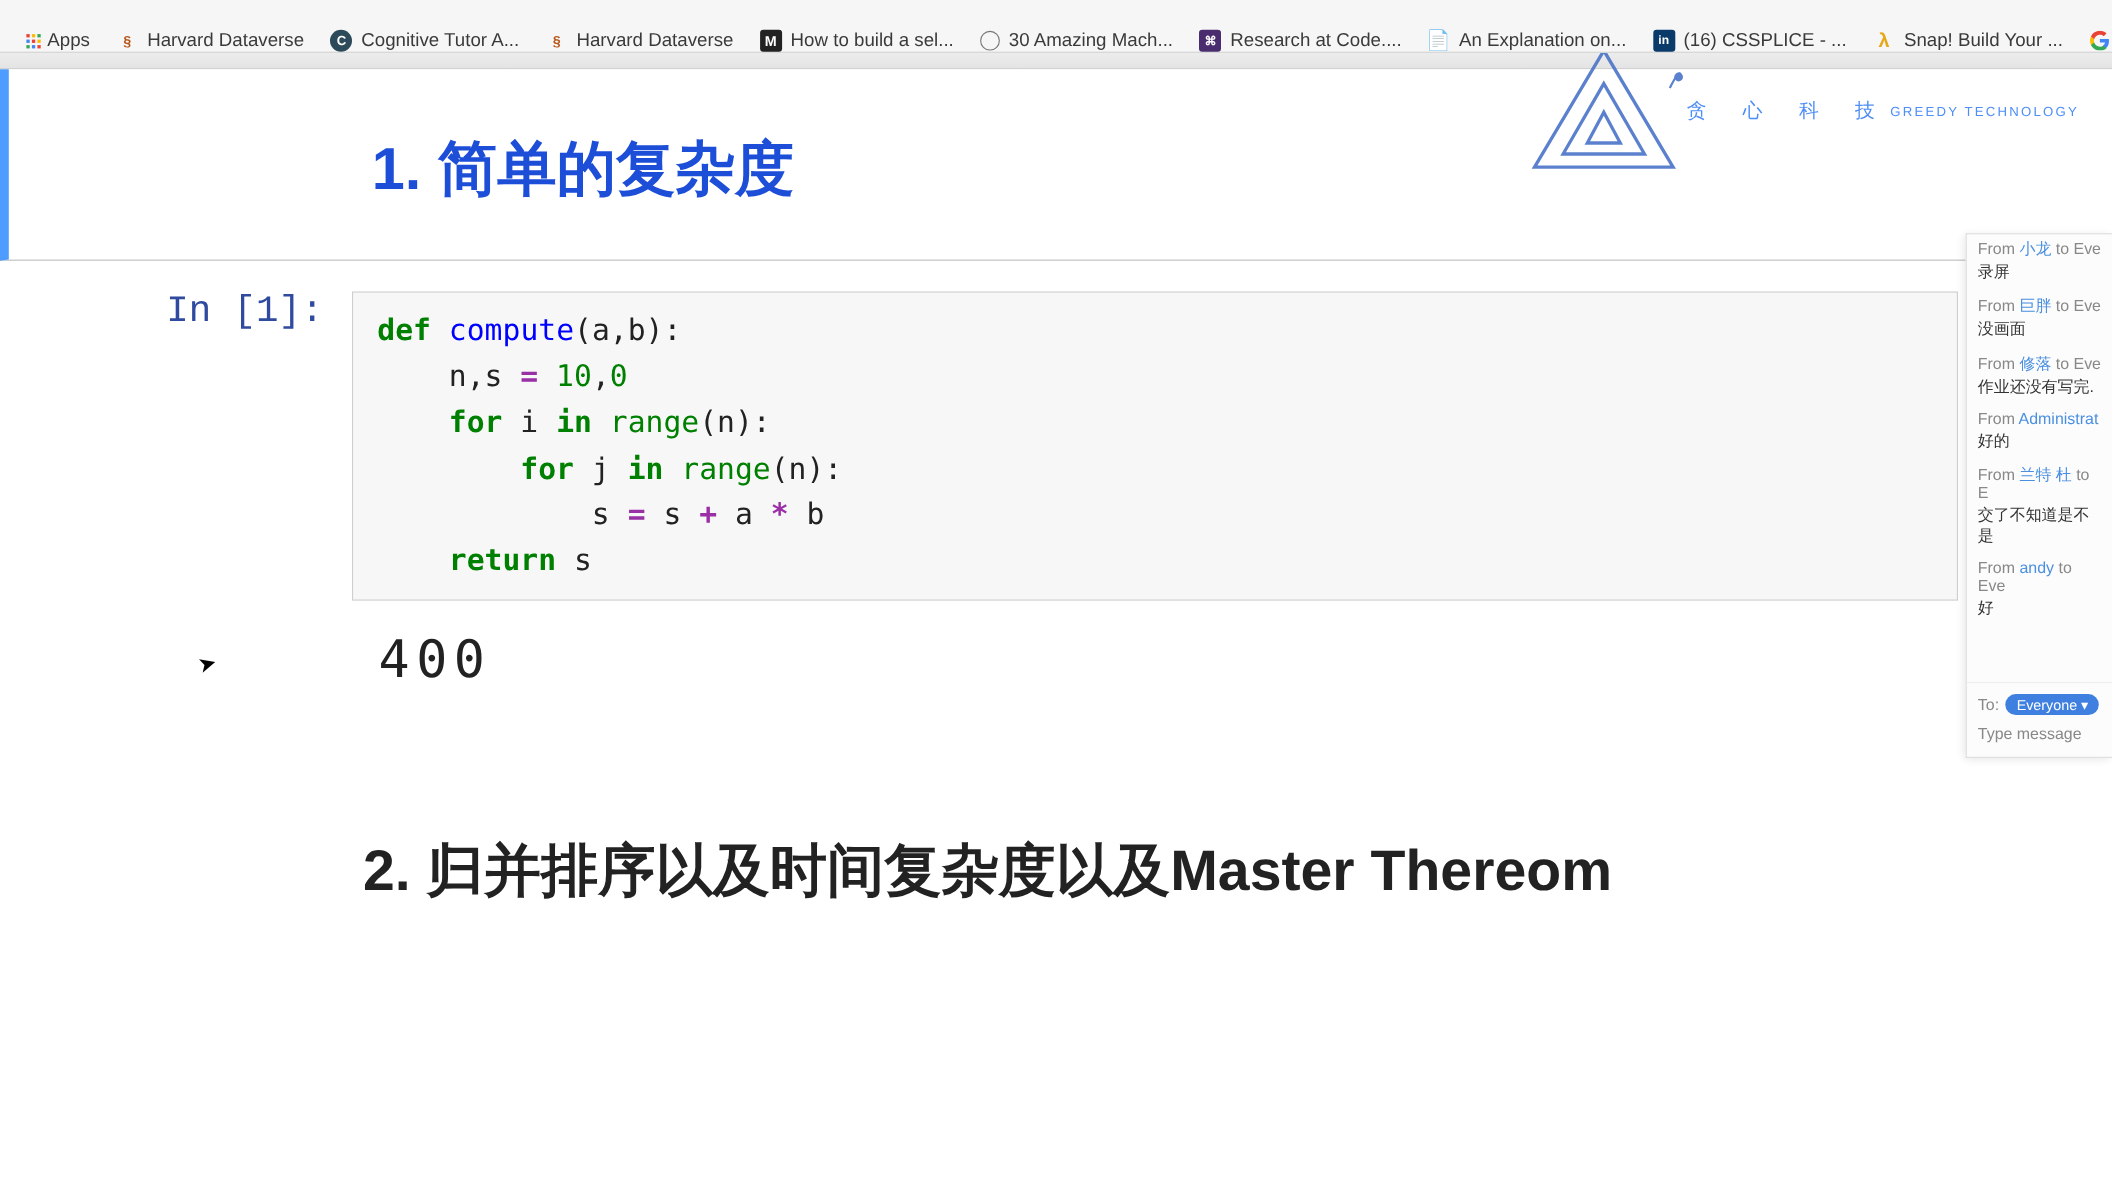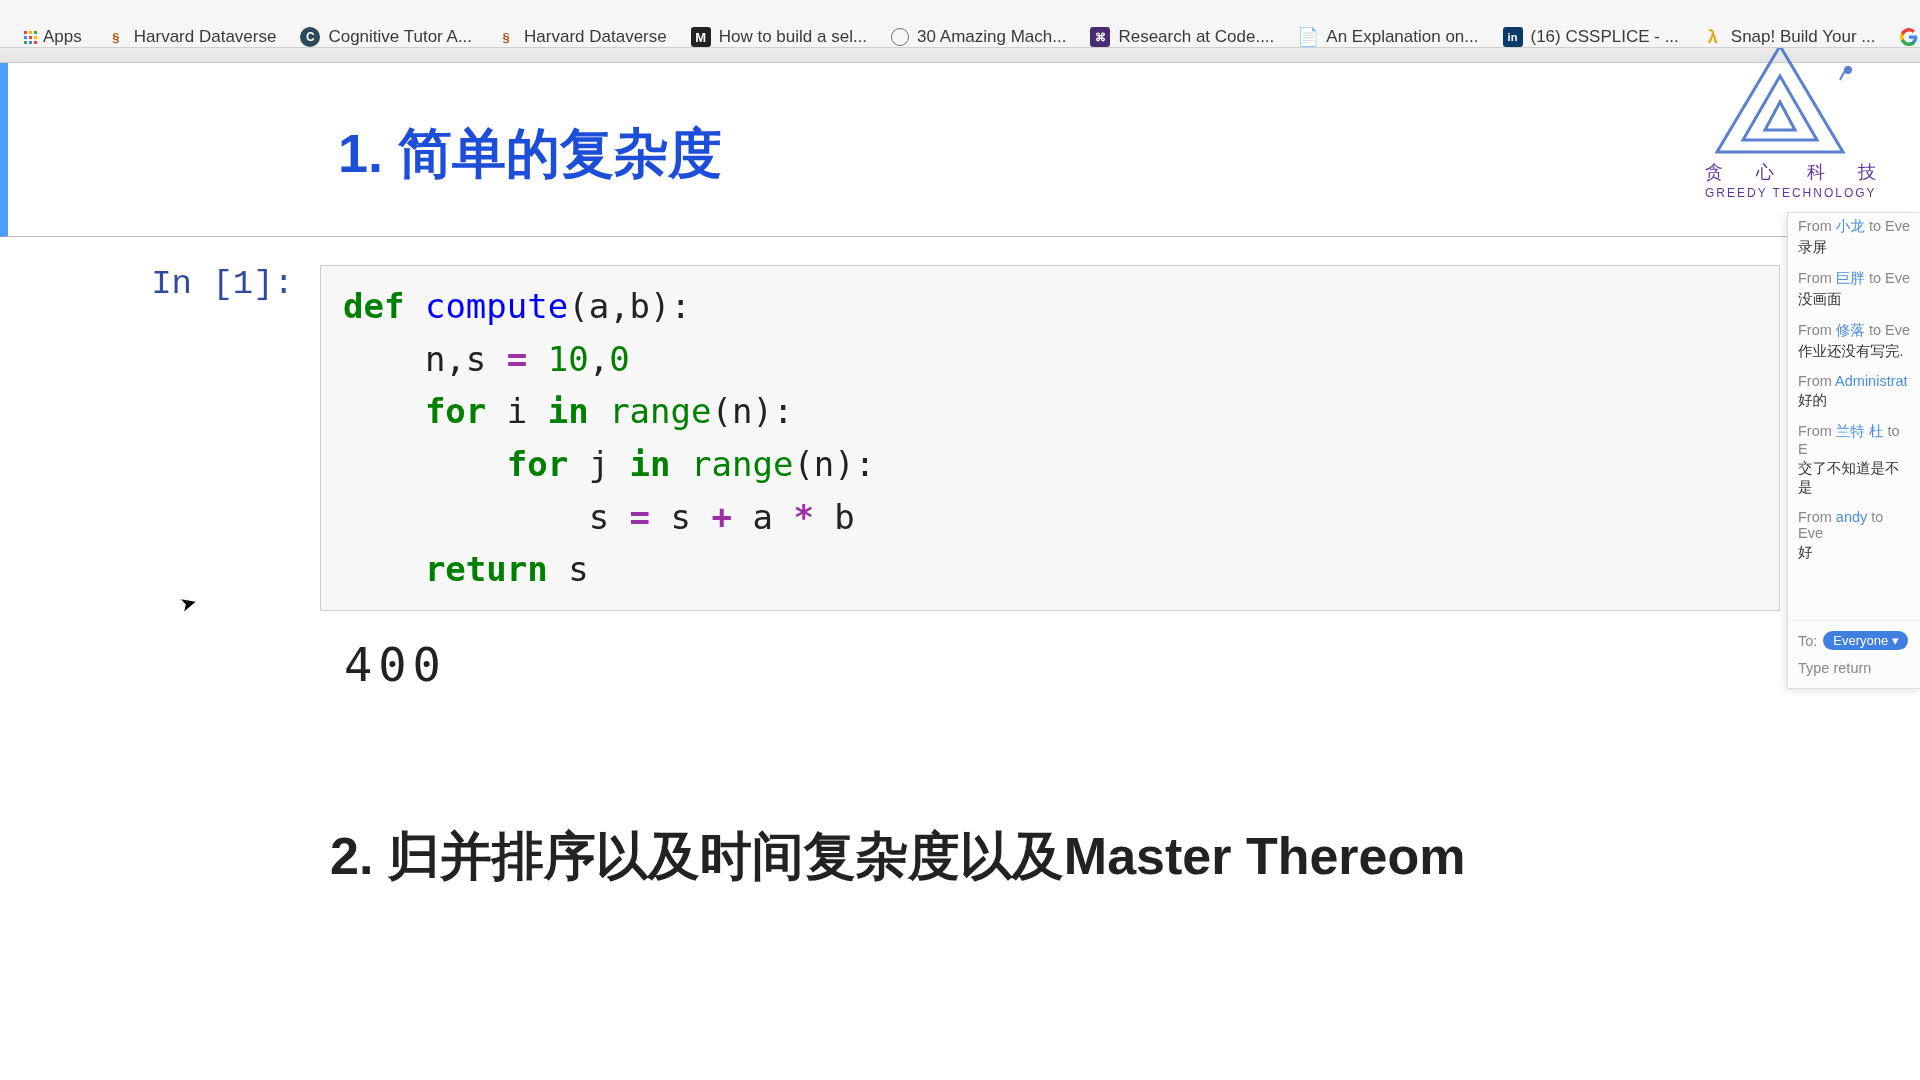--- a/index.html
+++ b/index.html
@@ -80,22 +80,23 @@
     background: linear-gradient(#ececec,#e4e4e4);
     border-bottom: 1px solid #c8c8c8;
   }
 
   
   .watermark {
     position: absolute;
     top: 40px;
     right: 30px;
     display: flex;
-    flex-direction: column;
-    color: #4c1d95;
+    flex-direction: row;
+    align-items: center;
+    color: #3b82f6;
     opacity: 0.9;
     z-index: 4;
   }
   .watermark .tri {
     position: relative;
     width: 150px; height: 120px;
   }
   .watermark .tri svg { width:150px; height:120px; }
   .watermark .cn { letter-spacing: 14px; font-size: 18px; }
   .watermark .en { font-size: 12px; letter-spacing: 2px; margin-top:2px;}
@@ -133,21 +134,21 @@
   .code-box {
     flex: 0 0 1460px;
     border: 1px solid #cfcfcf;
     background: #f7f7f7;
     padding: 14px 22px;
     box-sizing: border-box;
   }
   pre.code {
     margin: 0;
     font-family: "Menlo", "Consolas", monospace;
-    font-size: 34px;
+    font-size: 27px;
     line-height: 1.55;
     white-space: pre;
     color: #222;
   }
   .kw   { color: #008000; font-weight: 700; }
   .fn   { color: #0000ff; }
   .builtin { color: #008000; }
   .num  { color: #008000; }
   .op   { color: #9a30a6; font-weight: 700; }
 
@@ -343,14 +344,14 @@
   </div>
   <div class="msg">
     <div class="from"><span>From </span><span class="user">andy</span><span> to Eve</span></div>
     <div class="body">好</div>
   </div>
 
   <div class="to-row">
     <span class="to-label">To:</span>
     <span class="badge"><span>Everyone</span> ▾</span>
   </div>
-  <div class="type">Type return </div>
+  <div class="type">Type message </div>
 </div>
 
 </body></html>

